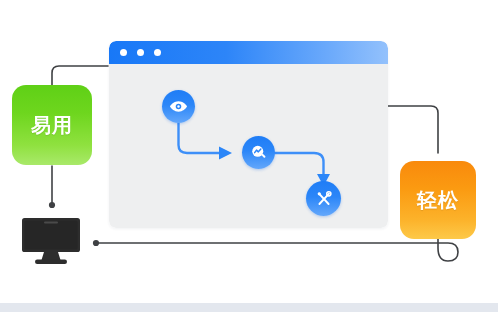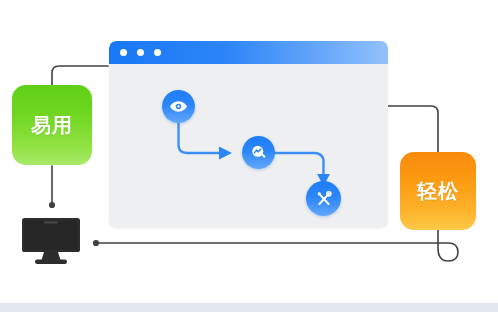--- a/index.html
+++ b/index.html
@@ -130,21 +130,21 @@
   }
   #card-easy {
     left: 12px;
     top: 85px;
     width: 80px;
     height: 80px;
     background: linear-gradient(to bottom, #5fd016 0%, #6ed61e 35%, #8fe13f 75%, #a9e96a 100%);
   }
   #card-light {
     left: 400px;
-    top: 152px;
+    top: 161px;
     width: 76px;
     height: 78px;
     background: linear-gradient(to bottom, #f98a0c 0%, #fb9a11 35%, #fcb22a 75%, #fdc949 100%);
   }
 
   
   #monitor {
     position: absolute;
     left: 22px;
     top: 218px;

